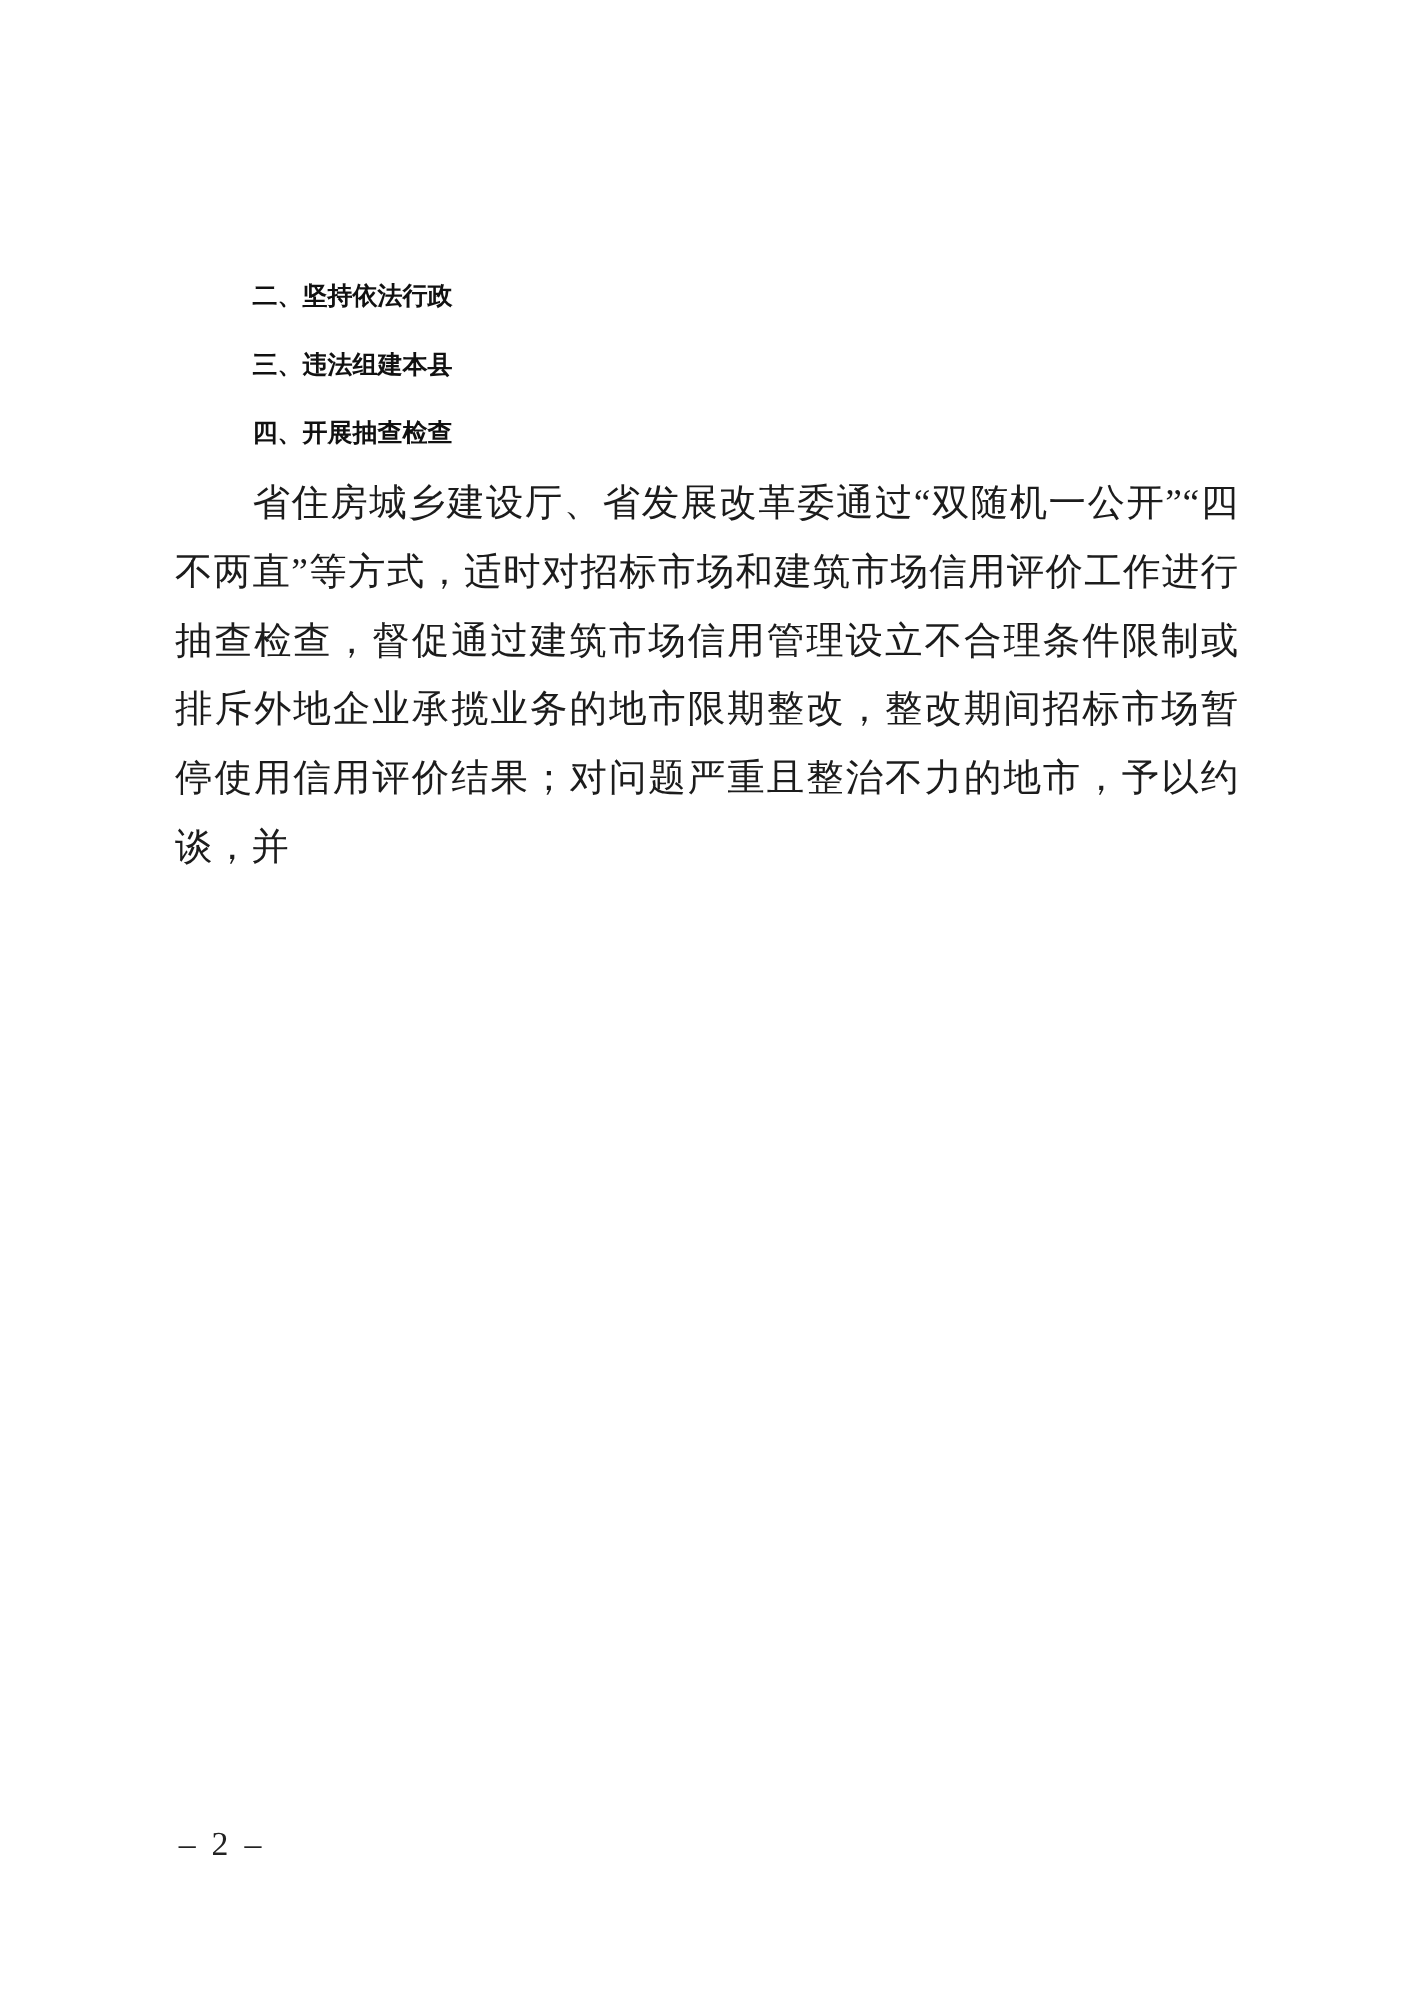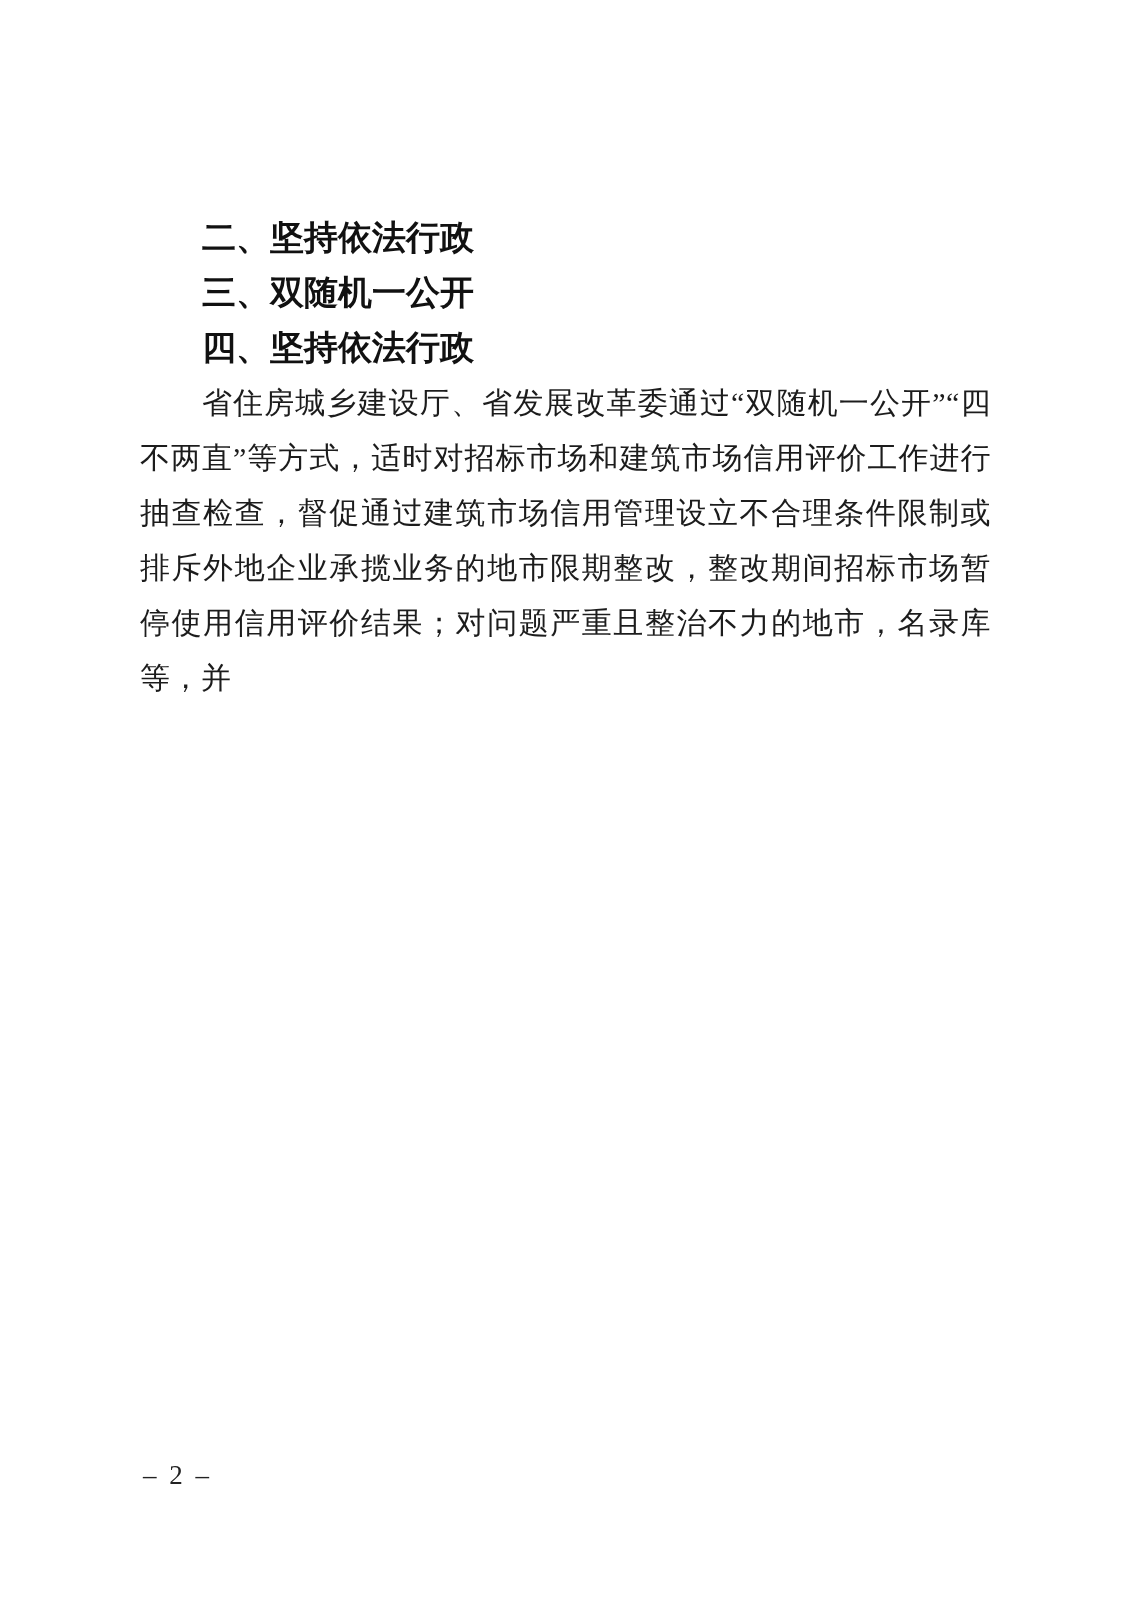--- a/index.html
+++ b/index.html
@@ -25,21 +25,21 @@
     width: 851px;
     top: 210px;
     font-family: "Liberation Serif", "DejaVu Serif", serif;
     font-size: 30px;
     line-height: 55px;
     color: #1c1c1c;
   }
   .section-heading {
     font-family: "Liberation Sans", "DejaVu Sans", sans-serif;
     font-weight: bold;
-    font-size: 34px;
+    font-size: 20px;
     line-height: 55px;
     margin: 0;
     text-indent: 62px;
     color: #111111;
   }
   .paragraph {
     margin: 0;
     text-indent: 62px;
     text-align: justify;
     text-justify: inter-ideograph;
@@ -54,20 +54,20 @@
     letter-spacing: 3px;
     color: #222222;
   }
 </style>
 </head>
 <body>
 
 <div class="page">
   <main class="doc-body" id="doc-body">
       <h2 class="section-heading">二、坚持依法行政</h2>
-      <h2 class="section-heading">三、双随机一公开</h2>
-      <h2 class="section-heading">四、坚持依法行政</h2>
-      <p class="paragraph">省住房城乡建设厅、省发展改革委通过“双随机一公开”“四不两直”等方式，适时对招标市场和建筑市场信用评价工作进行抽查检查，督促通过建筑市场信用管理设立不合理条件限制或排斥外地企业承揽业务的地市限期整改，整改期间招标市场暂停使用信用评价结果；对问题严重且整治不力的地市，名录库等，并</p>
+      <h2 class="section-heading">三、违法组建本县</h2>
+      <h2 class="section-heading">四、开展抽查检查</h2>
+      <p class="paragraph">省住房城乡建设厅、省发展改革委通过“双随机一公开”“四不两直”等方式，适时对招标市场和建筑市场信用评价工作进行抽查检查，督促通过建筑市场信用管理设立不合理条件限制或排斥外地企业承揽业务的地市限期整改，整改期间招标市场暂停使用信用评价结果；对问题严重且整治不力的地市，予以约谈，并</p>
     </main>
   <footer class="page-footer">
     <span>– 2 –</span>
   </footer>
 </div>
 
 </body></html>

